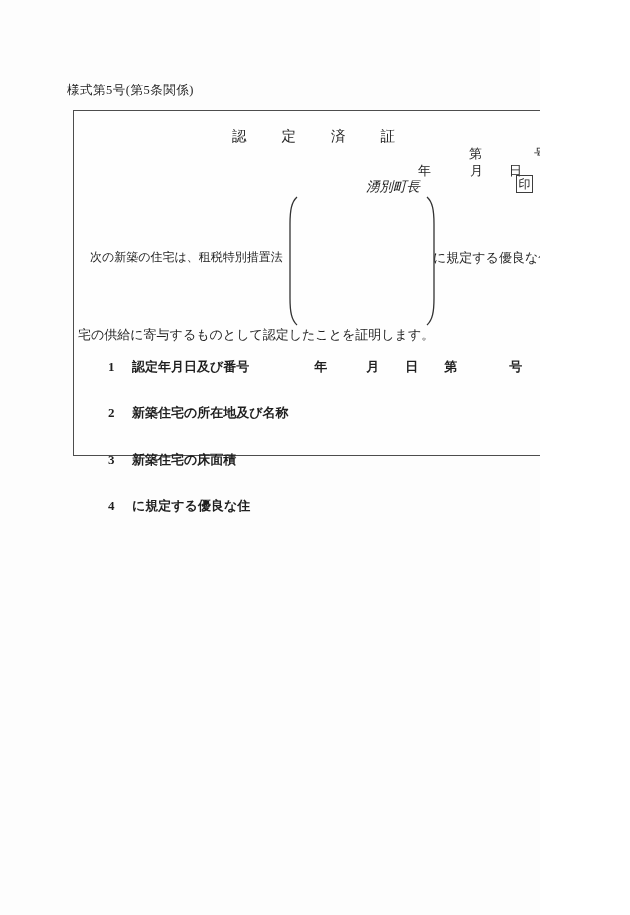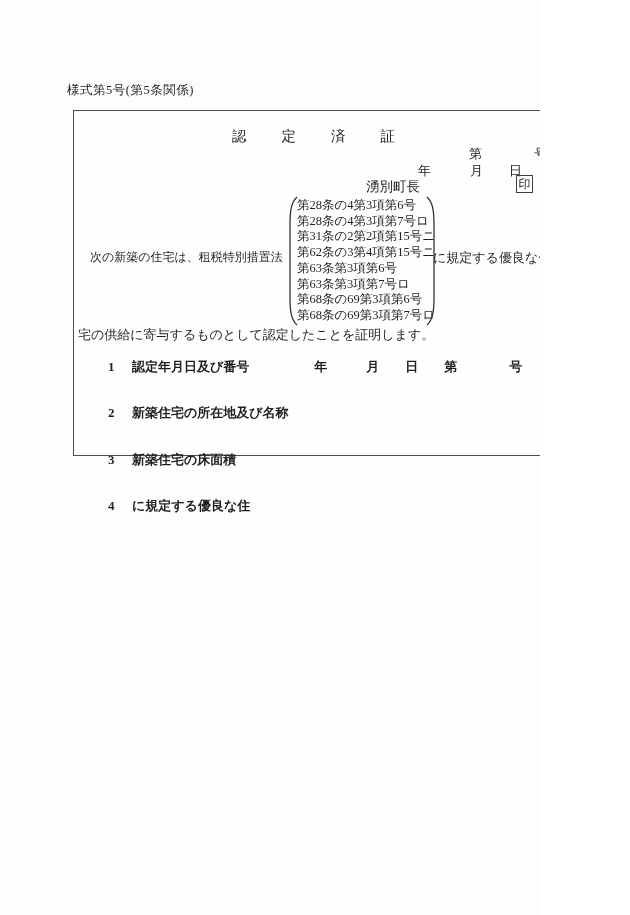--- a/index.html
+++ b/index.html
@@ -51,20 +51,21 @@
     top: 51px;
     right: 33px;
     font-size: 13px;
     white-space: pre;
   }
   .mayor-line {
     position: absolute;
     top: 67px;
     left: 292px;
     font-size: 13.5px;
+    font-style: italic;
   }
   .seal-box {
     position: absolute;
     top: 64px;
     right: 22px;
     width: 17px;
     height: 18px;
     border: 1px solid #3d3d3d;
     font-size: 12px;
     line-height: 17px;
@@ -142,30 +143,20 @@
     <div class="mayor-line">湧別町長</div>
 
     <div class="seal-box">印</div>
 
     <div class="body-prefix">　次の新築の住宅は、租税特別措置法</div>
 
     <svg class="bracket bracket-left" viewBox="0 0 11 130">
       <path d="M10 1 C4.5 6 3 14 3 28 L3 102 C3 116 4.5 124 10 129" fill="none" stroke="#333" stroke-width="1.3"></path>
     </svg>
 
-    <ul class="articles">
-      <li>第28条の4第3項第6号</li>
-      <li>第28条の4第3項第7号ロ</li>
-      <li>第31条の2第2項第15号ニ</li>
-      <li>第62条の3第4項第15号ニ</li>
-      <li>第63条第3項第6号</li>
-      <li>第63条第3項第7号ロ</li>
-      <li>第68条の69第3項第6号</li>
-      <li>第68条の69第3項第7号ロ</li>
-    </ul>
 
     <svg class="bracket bracket-right" viewBox="0 0 11 130">
       <path d="M1 1 C6.5 6 8 14 8 28 L8 102 C8 116 6.5 124 1 129" fill="none" stroke="#333" stroke-width="1.3"></path>
     </svg>
 
     <div class="body-suffix">に規定する優良な住</div>
 
     <div class="continuation">宅の供給に寄与するものとして認定したことを証明します。</div>
 
     <div class="items">

